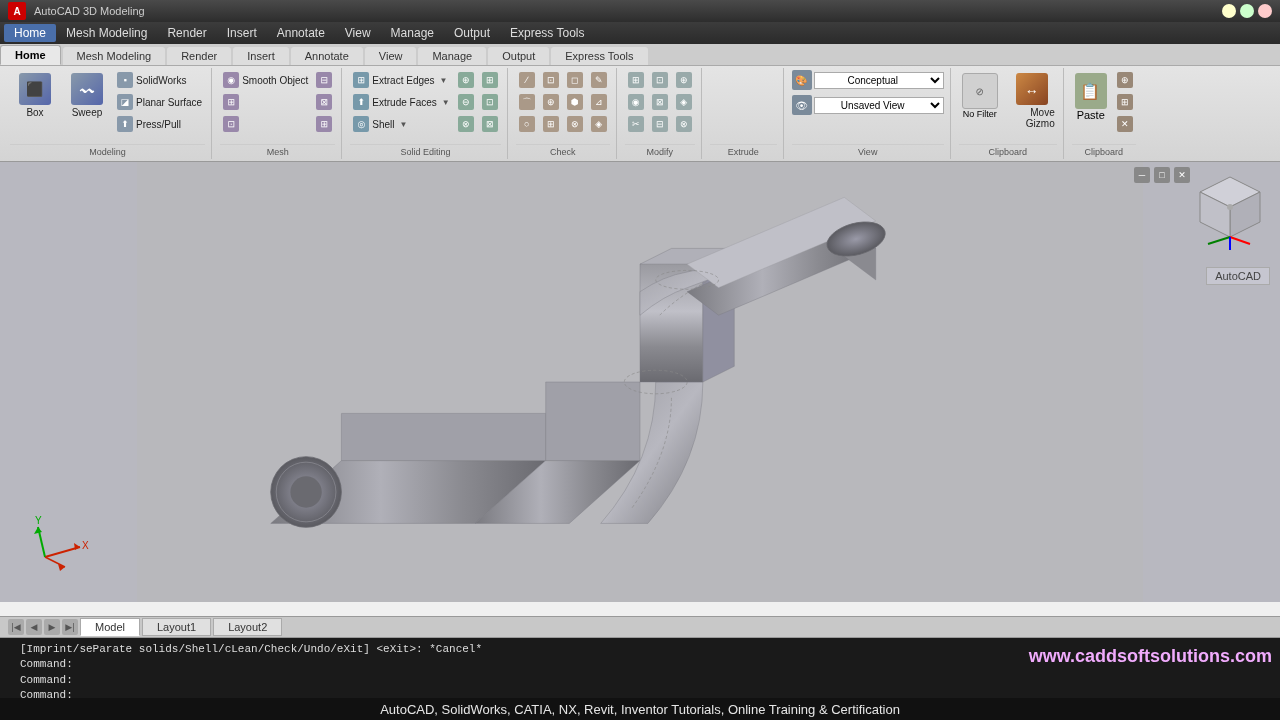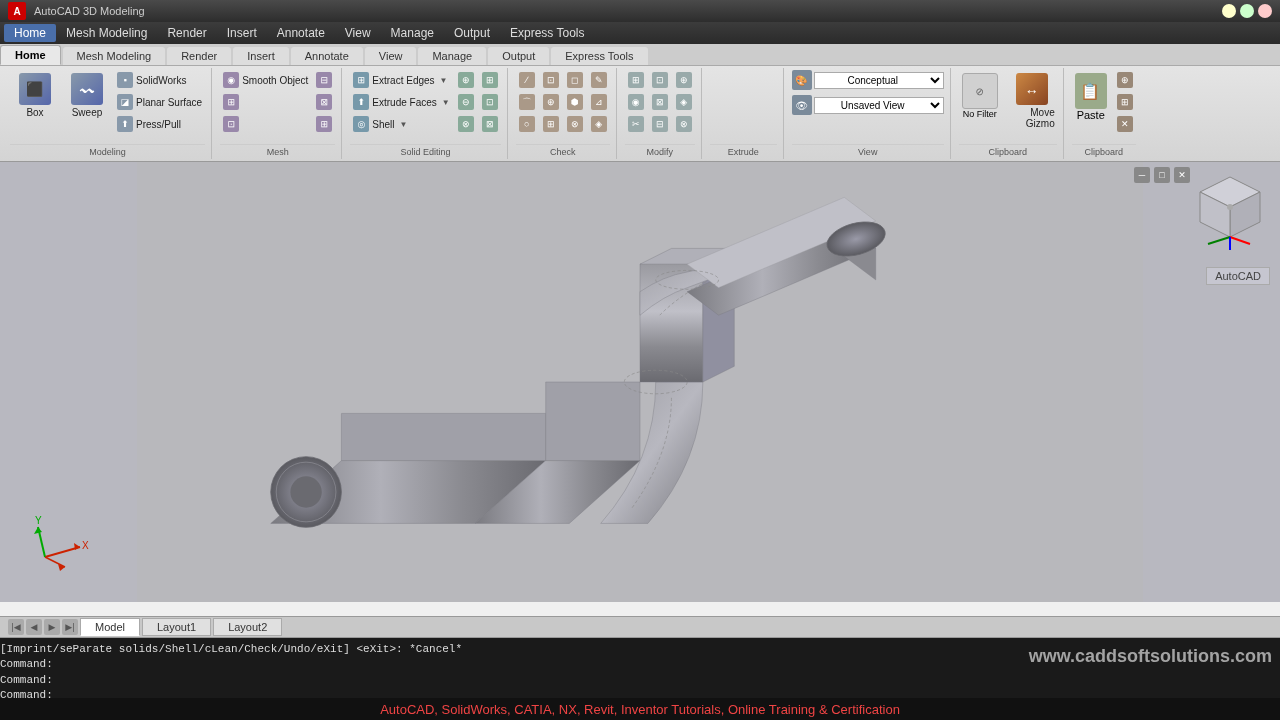--- a/index.html
+++ b/index.html
@@ -66,23 +66,23 @@
     
     #unnamed-label { position: absolute; top: 105px; right: 10px; background: rgba(200,200,210,0.85); padding: 2px 8px; font-size: 11px; color: #444; border: 1px solid #aaa; }
 
     
     #tabbar { position: absolute; bottom: 82px; left: 0; right: 0; height: 22px; background: #c8c8c8; border-top: 1px solid #999; border-bottom: 1px solid #999; display: flex; align-items: center; padding-left: 8px; gap: 2px; }
     .tab-nav-btn { width: 16px; height: 16px; background: #aaa; border-radius: 2px; cursor: pointer; display: flex; align-items: center; justify-content: center; color: #555; font-size: 9px; }
     .layout-tab { padding: 2px 14px; background: #e0e0e0; border: 1px solid #aaa; cursor: pointer; font-size: 11px; color: #333; }
     .layout-tab.active { background: white; border-bottom: 1px solid white; }
 
     
-    #cmdarea { position: absolute; bottom: 22px; left: 0; right: 0; height: 60px; background: #1a1a1a; padding: 4px 0; overflow: hidden; }
+    #cmdarea { position: absolute; bottom: 22px; left: 0; right: 0; height: 60px; background: #1a1a1a; padding: 4px 20px; overflow: hidden; }
     .cmd-line { font-size: 11px; color: #ddd; font-family: 'Courier New', monospace; line-height: 1.4; }
-    #watermark { position: absolute; top: 8px; right: 8px; color: #a3a3a3; font-size: 18px; font-weight: bold; font-family: Arial; }
+    #watermark { position: absolute; top: 8px; right: 8px; color: #f0abfc; font-size: 18px; font-weight: bold; font-family: Arial; }
 
     
     #statusbar { position: absolute; bottom: 0; left: 0; right: 0; height: 22px; background: linear-gradient(to bottom, #3a3a3a, #2a2a2a); display: flex; align-items: center; padding: 0 6px; gap: 6px; }
     .status-item { color: #ccc; font-size: 10px; }
     .status-sep { color: #666; }
     .status-btn { background: #555; color: #ddd; font-size: 9px; padding: 1px 4px; border-radius: 2px; cursor: pointer; }
 
     
     .dropdown-arrow { font-size: 8px; color: #555; margin-left: 2px; }
 
@@ -551,15 +551,15 @@
   <span class="status-item">1:1</span>
   <div class="status-sep">|</div>
   <div class="status-btn">⊞</div>
   <div class="status-btn">⊕</div>
   <span class="status-item">3D Modeling</span>
   <div class="status-btn">▼</div>
   <div class="status-btn">🔒</div>
   <div class="status-btn">⊞</div>
 </div>
 
-<div class="bottom-banner-text" style="bottom:0; left:0; right:0; position:fixed; height:22px; background:#111; color:#ef4444; display:flex; align-items:center; justify-content:center; font-size:13px; z-index:10;">
+<div class="bottom-banner-text" style="bottom:0; left:0; right:0; position:fixed; height:22px; background:#111; color:#e5e5e5; display:flex; align-items:center; justify-content:center; font-size:13px; z-index:10;">
   <span>AutoCAD, SolidWorks, CATIA, NX, Revit, Inventor Tutorials, Online Training &amp; Certification</span>
 </div>
 
 </body></html>

